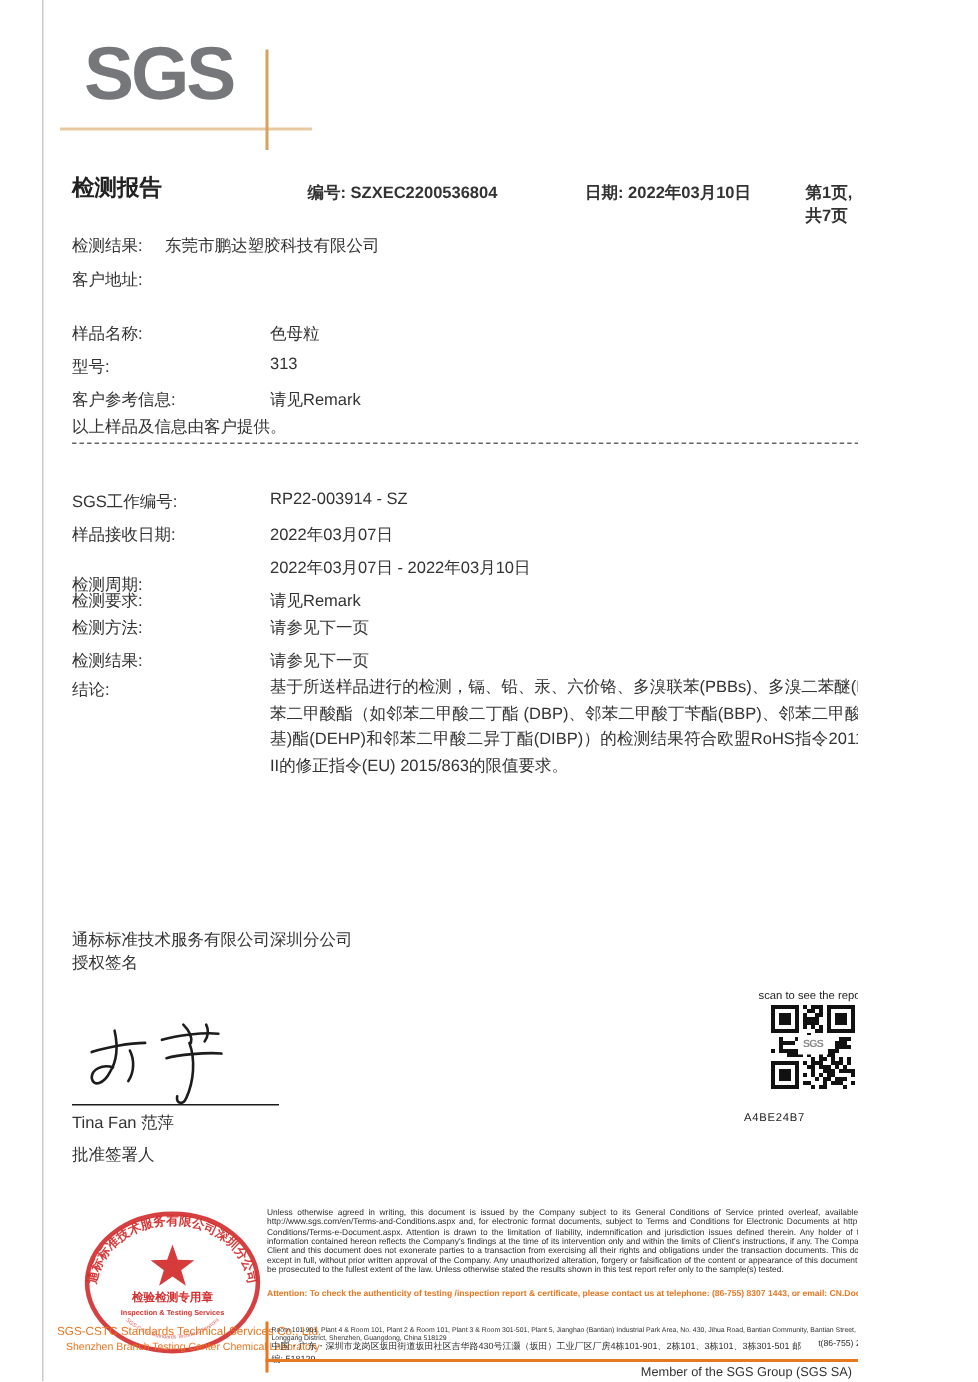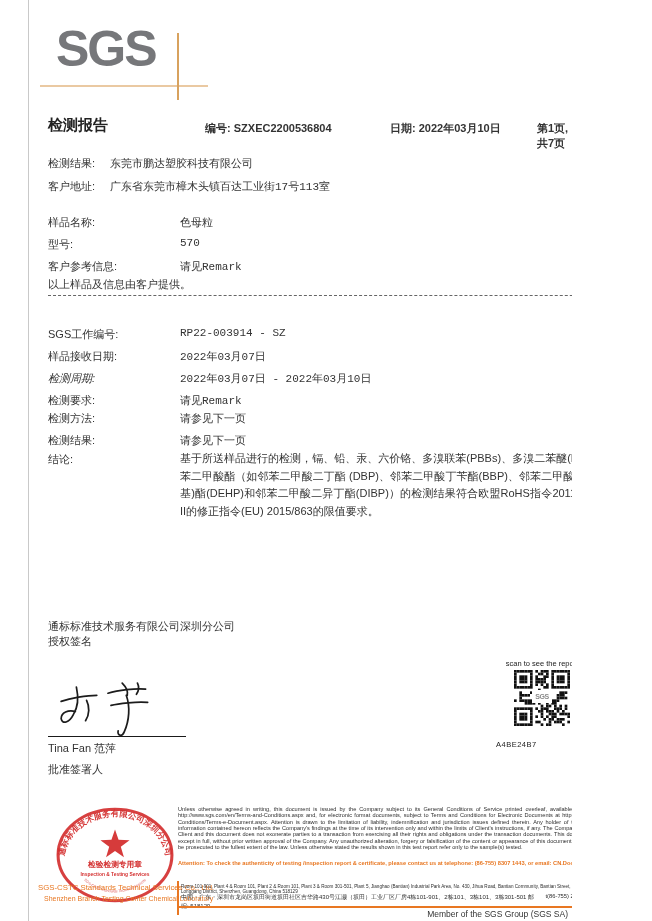--- a/index.html
+++ b/index.html
@@ -12,21 +12,21 @@
   
   .logo-text{position:absolute;left:56px;top:24px;font-size:50px;font-weight:700;
     color:#76777a;letter-spacing:-2px;line-height:1;}
   .rule-h{position:absolute;height:2px;background:#eac9a2;}
   .rule-v{position:absolute;width:2px;background:#d8a25e;}
   
   .title{position:absolute;left:48px;top:116px;font-size:15px;font-weight:700;color:#222;}
   .hfield{position:absolute;top:121px;font-size:11px;color:#333;font-weight:bold;}
   
   .lbl{position:absolute;left:48px;font-size:11px;color:#333;}
-  .val{position:absolute;font-size:11px;color:#333;font-family:Liberation Mono, monospace;}
+  .val{position:absolute;font-size:11px;color:#333;}
   .val-c1{left:110px;}
   .val-c2{left:180px;}
   .note{position:absolute;left:48px;font-size:11px;color:#333;}
   .dashes{position:absolute;left:48px;top:295px;width:580px;border-top:1px dashed #666;}
   .conclusion{position:absolute;left:180px;top:450px;width:452px;font-size:11px;
     line-height:17.6px;color:#333;text-align:justify;}
   
   .sig-underline{position:absolute;left:48px;top:736px;width:138px;height:1px;background:#1a1a1a;}
   
   .qr-caption{position:absolute;left:496px;top:659px;width:92px;text-align:center;
@@ -67,36 +67,35 @@
   </div>
   <div class="hfield" style="left:390px;">
     <span>日期:</span>
     <span>2022年03月10日</span>
   </div>
   <div class="hfield" style="left:537px;">第1页,共7页</div>
 
   <div class="lbl" style="top:156px;">检测结果:</div>
   <div class="val val-c1" style="top:156px;">东莞市鹏达塑胶科技有限公司</div>
   <div class="lbl" style="top:179px;">客户地址:</div>
-  <div class="val val-c1" style="top:179px;">广东省东莞市樟木头镇百达工业街17号113室</div>
 
   <div class="lbl" style="top:215px;">样品名称:</div>
   <div class="val val-c2" style="top:215px;">色母粒</div>
   <div class="lbl" style="top:237px;">型号:</div>
-  <div class="val val-c2" style="top:237px;">570</div>
+  <div class="val val-c2" style="top:237px;">313</div>
   <div class="lbl" style="top:259px;">客户参考信息:</div>
   <div class="val val-c2" style="top:259px;">请见Remark</div>
   <div class="note" style="top:277px;">以上样品及信息由客户提供。</div>
   <div class="dashes"></div>
 
   <div class="lbl" style="top:327px;">SGS工作编号:</div>
   <div class="val val-c2" style="top:327px;">RP22-003914 - SZ</div>
   <div class="lbl" style="top:349px;">样品接收日期:</div>
   <div class="val val-c2" style="top:349px;">2022年03月07日</div>
-  <div class="lbl" style="top:371px;font-style:italic;">检测周期:</div>
+  <div class="lbl" style="top:382px;">检测周期:</div>
   <div class="val val-c2" style="top:371px;">2022年03月07日 - 2022年03月10日</div>
   <div class="lbl" style="top:393px;">检测要求:</div>
   <div class="val val-c2" style="top:393px;">请见Remark</div>
   <div class="lbl" style="top:411px;">检测方法:</div>
   <div class="val val-c2" style="top:411px;">请参见下一页</div>
   <div class="lbl" style="top:433px;">检测结果:</div>
   <div class="val val-c2" style="top:433px;">请参见下一页</div>
 
   <div class="lbl" style="top:452px;">结论:</div>
   <div class="conclusion">基于所送样品进行的检测，镉、铅、汞、六价铬、多溴联苯(PBBs)、多溴二苯醚(PBDEs)、邻苯二甲酸酯（如邻苯二甲酸二丁酯 (DBP)、邻苯二甲酸丁苄酯(BBP)、邻苯二甲酸二(2-乙基己基)酯(DEHP)和邻苯二甲酸二异丁酯(DIBP)）的检测结果符合欧盟RoHS指令2011/65/EU附录II的修正指令(EU) 2015/863的限值要求。</div>

